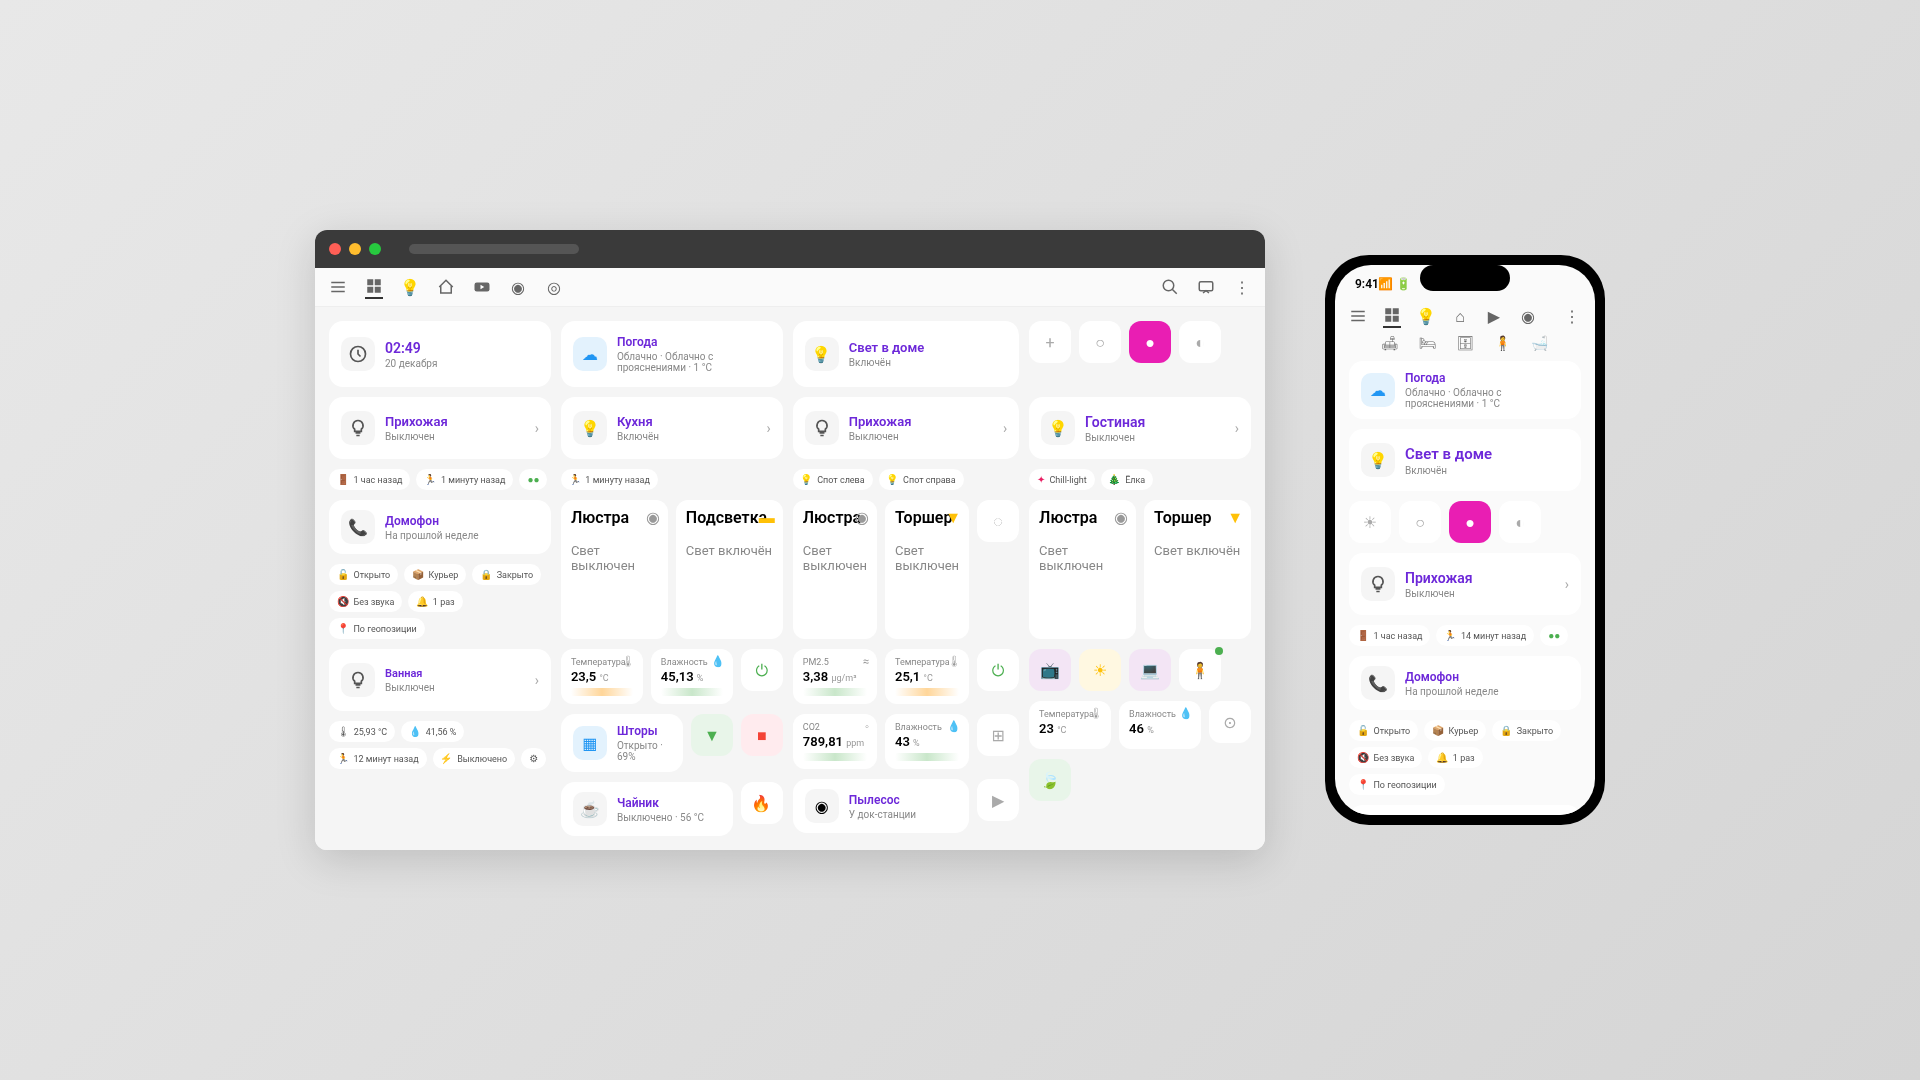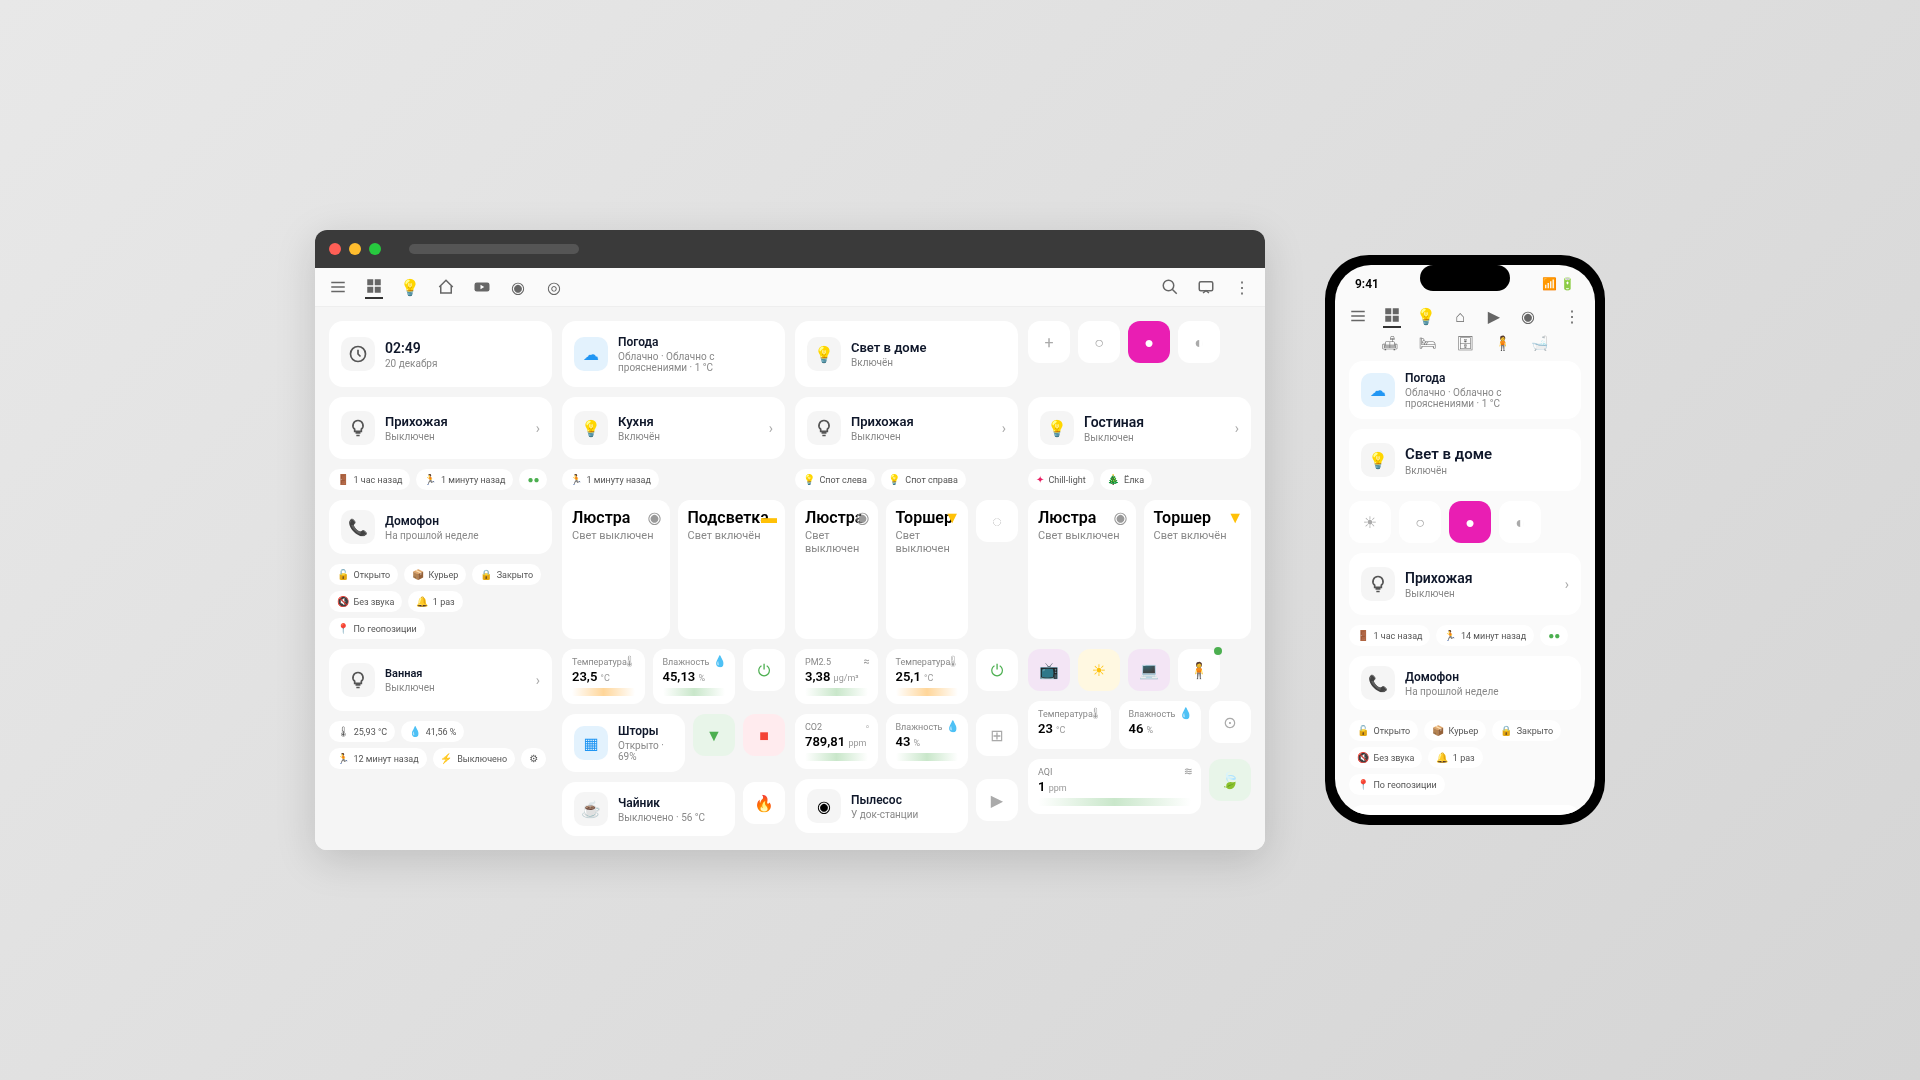--- a/index.html
+++ b/index.html
@@ -14,21 +14,21 @@
 .topbar .right{margin-left:auto;display:flex;gap:18px;align-items:center}
 .ico{width:18px;height:18px;display:inline-flex;align-items:center;justify-content:center;color:#666;cursor:pointer}
 .ico.active{border-bottom:2px solid #333;padding-bottom:6px;margin-bottom:-6px}
 .content{padding:14px;display:grid;grid-template-columns:repeat(4,1fr);gap:10px;background:#f5f5f5;min-height:540px;align-content:start}
 .card{background:#fff;border-radius:14px;padding:10px 12px;display:flex;align-items:center;gap:10px}
 .card.tall{padding:14px 12px}
 .cicon{width:34px;height:34px;border-radius:10px;background:#f5f5f5;display:flex;align-items:center;justify-content:center;flex-shrink:0}
 .cicon.blue{background:#e3f2fd;color:#2196f3}
 .cicon.yellow{color:#ffc107}
 .ctext{flex:1;min-width:0}
-.ctitle{font-size:12px;font-weight:600;color:#0f172a}
+.ctitle{font-size:12px;font-weight:600;color:#6d28d9}
 .csub{font-size:10px;color:#888;margin-top:2px}
 .arrow{color:#aaa;font-size:14px}
 .chiprow{display:flex;gap:6px;flex-wrap:wrap}
 .chip{background:#fff;border-radius:12px;padding:5px 8px;font-size:9px;display:flex;align-items:center;gap:4px;color:#555}
 .chip .ci{font-size:10px}
 .sq{width:42px;height:42px;border-radius:12px;background:#fff;display:flex;align-items:center;justify-content:center;cursor:pointer;font-size:16px;color:#aaa}
 .sq.pink{background:#e91eb3;color:#fff}
 .sq.purple{background:#f3e5f5;color:#9c27b0}
 .sq.yellow2{background:#fff8e1;color:#ffc107}
 .sq.green2{background:#e8f5e9;color:#4caf50}
@@ -37,26 +37,26 @@
 .col{display:flex;flex-direction:column;gap:10px}
 .mini{background:#fff;border-radius:12px;padding:8px 10px;flex:1;position:relative;min-height:48px}
 .mini .mtitle{font-size:9px;color:#888}
 .mini .mval{font-size:13px;font-weight:600;margin-top:2px}
 .mini .munit{font-size:9px;color:#999;font-weight:400}
 .mini .micon{position:absolute;top:6px;right:8px;font-size:11px;color:#999}
 .spark{height:8px;margin-top:4px;background:linear-gradient(90deg,transparent,rgba(76,175,80,.3),transparent);border-radius:2px}
 .spark.orange{background:linear-gradient(90deg,transparent,rgba(255,152,0,.4),transparent)}
 .half{flex:1;background:#fff;border-radius:12px;padding:8px 10px;position:relative}
 .half .htitle{font-size:16px;font-weight:600}
-.half .hsub{font-size:11px;color:#888;margin-top:2px}
+.half .hsub{font-size:13px;color:#888;margin-top:16px}
 .half .hicon{position:absolute;top:8px;right:8px;color:#999}
 .phone{width:280px;height:570px;background:#000;border-radius:44px;padding:10px;position:relative}
 .notch{position:absolute;top:10px;left:50%;transform:translateX(-50%);width:90px;height:26px;background:#000;border-radius:14px;z-index:2}
 .screen{width:100%;height:100%;background:#fafafa;border-radius:36px;overflow:hidden;position:relative}
-.status{display:flex;justify-content:space-between;padding:12px 20px;font-size:12px;font-weight:600}
+.status{display:flex;padding:12px 20px;font-size:12px;font-weight:600}
 .ptop{display:flex;gap:16px;padding:4px 14px 10px;align-items:center}
 .ptabs{display:flex;gap:20px;padding:0 14px 10px;justify-content:center;font-size:14px;color:#666}
 .pcontent{padding:0 14px;display:flex;flex-direction:column;gap:10px}
 svg{width:18px;height:18px}
 .cicon svg{width:20px;height:20px}
 </style>
 </head>
 <body>
 
 <div class="desktop">
@@ -447,26 +447,20 @@
             <span class="micon">🌡</span>
           </div>
         <div class="mini">
             <div class="mtitle">Влажность</div>
             <div class="mval"><span>46</span> <span class="munit">%</span></div>
             <span class="micon">💧</span>
           </div>
         <div class="sq">⊙</div>
       </div>
       <div class="row">
-        <div class="mini" style="flex:3">
-            <div class="mtitle">AQI</div>
-            <div class="mval"><span>1</span> <span class="munit">ppm</span></div>
-            <span class="micon">≋</span>
-            <div class="spark"></div>
-          </div>
         <div class="sq green2">🍃</div>
       </div>
     </div>
   </div>
 </div>
 
 <div class="phone">
   <div class="notch"></div>
   <div class="screen">
     <div class="status">

